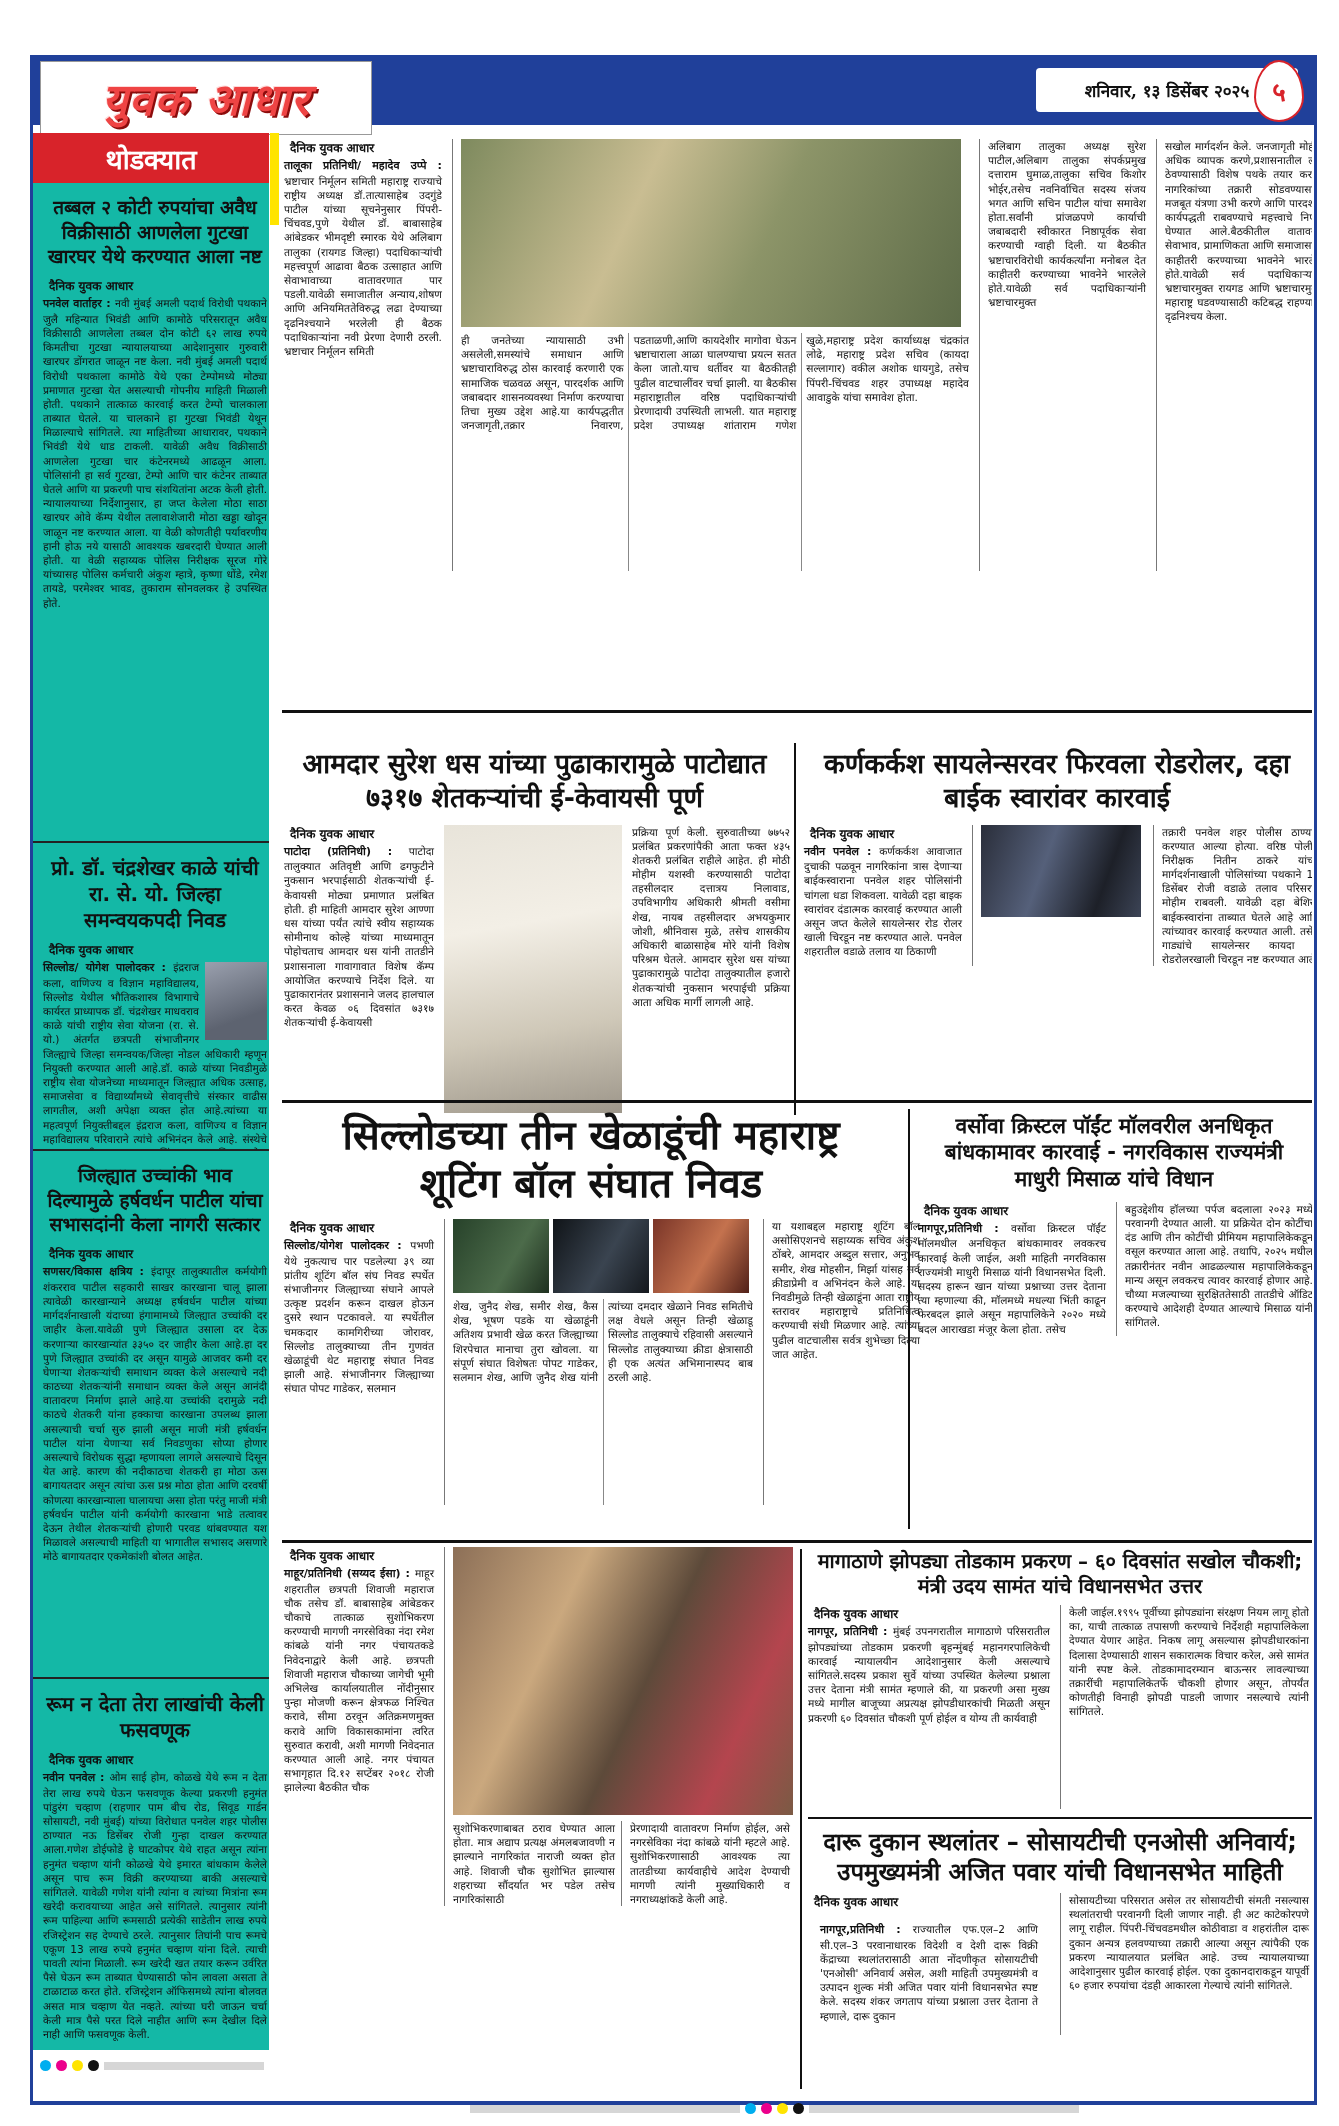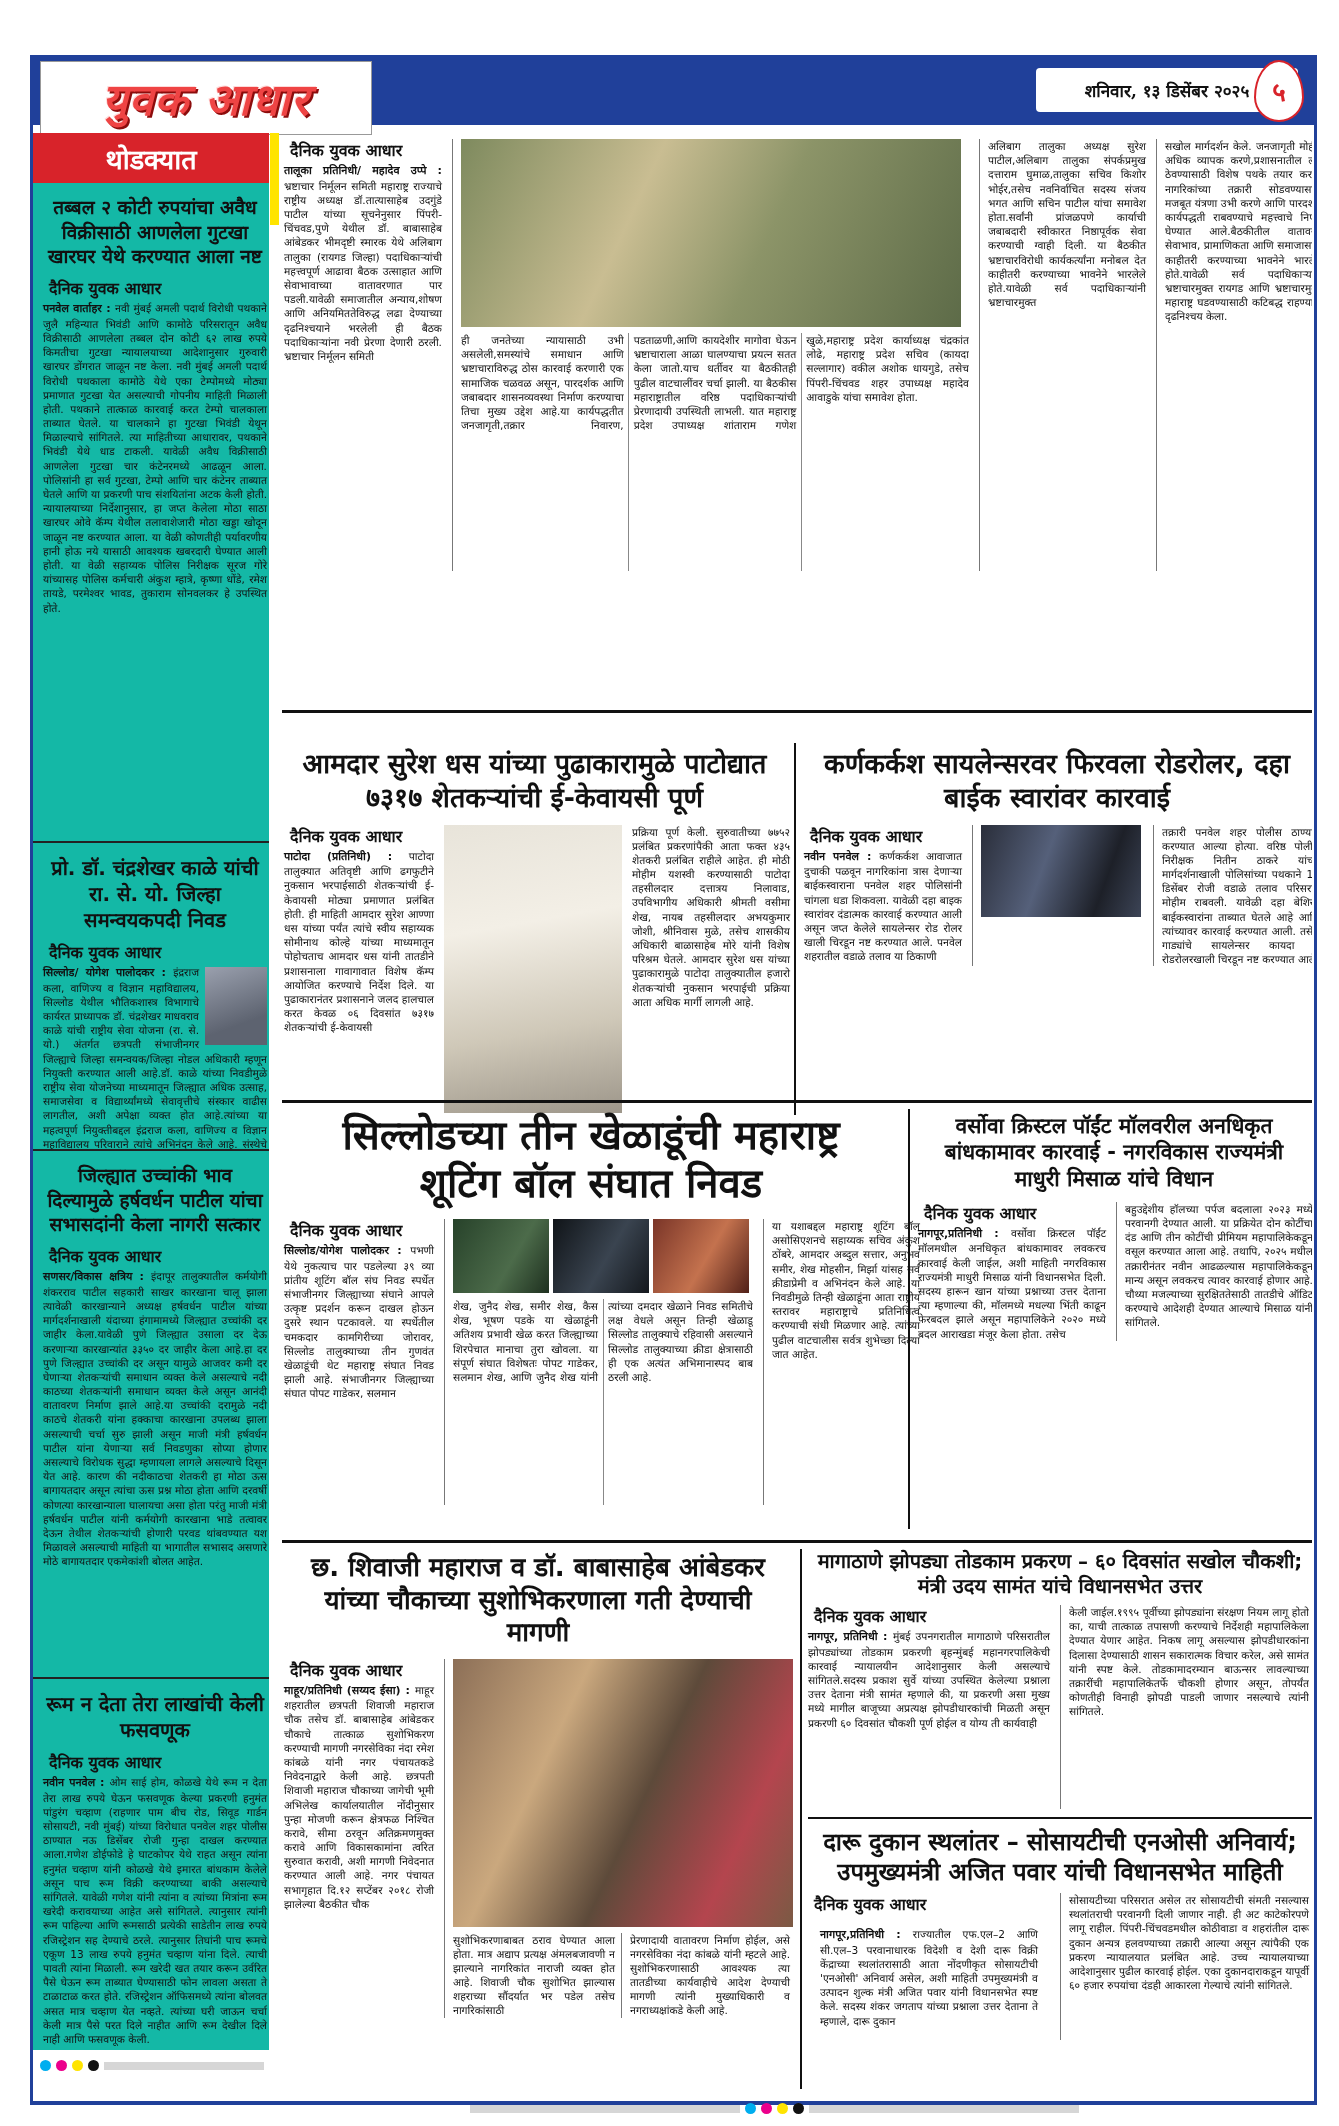--- a/index.html
+++ b/index.html
@@ -20,21 +20,21 @@
               border:2px solid #d8232a;border-radius:50% 50% 50% 50%/60% 60% 40% 40%;
               display:flex;align-items:center;justify-content:center;font-size:26px;font-weight:bold;color:#d8232a;}
   
   .sidebar{position:absolute;left:33px;top:133px;width:236px;height:1917px;background:#14b8a6;}
   .shorthead{position:relative;height:50px;background:#d8232a;display:flex;align-items:center;justify-content:center;}
   .shorthead .t{color:#fff;font-size:27px;font-weight:bold;}
   .ystripe{position:absolute;right:-10px;top:0;width:9px;height:92px;background:#ffe400;}
   .sart{padding:10px 2px 6px 10px;overflow:hidden;box-sizing:border-box;}
   .sart + .sart{border-top:2px solid #222;}
   .shl{font-weight:bold;text-align:center;line-height:1.3;margin:2px 0 8px 0;}
-  .byline{font-weight:bold;font-size:16px;margin:0 0 2px 6px;}
+  .byline{font-weight:bold;font-size:12px;margin:0 0 2px 6px;}
   .bodytext{font-size:10.6px;line-height:1.34;text-align:justify;}
   .bodytext b{font-size:11px;}
   
   .main{position:absolute;left:282px;top:133px;width:1030px;height:1965px;}
   .leadhl{font-size:43px;font-weight:bold;text-align:center;line-height:1.22;letter-spacing:-0.5px;}
   .hrule{position:absolute;left:0;width:100%;border-top:3px solid #111;}
   .row{position:absolute;left:0;width:1030px;overflow:hidden;}
   .cols{display:flex;gap:10px;}
   .col{flex:0 0 auto;}
   .vsep{border-left:1px solid #777;}
@@ -187,21 +187,20 @@
           <div class="col vsep" style="width:188px;padding-left:8px;">
             <p class="bodytext" style="margin:0;">बहुउद्देशीय हॉलच्या पर्पज बदलाला २०२३ मध्ये परवानगी देण्यात आली. या प्रक्रियेत दोन कोटींचा दंड आणि तीन कोटींची प्रीमियम महापालिकेकडून वसूल करण्यात आला आहे. तथापि, २०२५ मधील तक्रारीनंतर नवीन आढळल्यास महापालिकेकडून मान्य असून लवकरच त्यावर कारवाई होणार आहे. चौथ्या मजल्याच्या सुरक्षिततेसाठी तातडीचे ऑडिट करण्याचे आदेशही देण्यात आल्याचे मिसाळ यांनी सांगितले.</p>
           </div>
         </div>
       </div>
     </div>
     <div class="hrule" style="top:1407px;"></div>
 
     <div class="row" style="top:1412px;height:550px;">
       <div style="position:absolute;left:0;top:0;width:512px;height:550px;">
-        <div class="hl2" style="font-size:26px;padding:6px 8px 8px 8px;">छ. शिवाजी महाराज व डॉ. बाबासाहेब आंबेडकर यांच्या चौकाच्या सुशोभिकरणाला गती देण्याची मागणी</div>
         <div class="cols" style="padding:2px 2px 0 2px;">
           <div class="col" style="width:150px;">
             <div class="byline">दैनिक युवक आधार</div>
             <p class="bodytext" style="margin:0;"><b>माहूर/प्रतिनिधी (सय्यद ईसा) : </b><span>माहूर शहरातील छत्रपती शिवाजी महाराज चौक तसेच डॉ. बाबासाहेब आंबेडकर चौकाचे तात्काळ सुशोभिकरण करण्याची मागणी नगरसेविका नंदा रमेश कांबळे यांनी नगर पंचायतकडे निवेदनाद्वारे केली आहे. छत्रपती शिवाजी महाराज चौकाच्या जागेची भूमी अभिलेख कार्यालयातील नोंदीनुसार पुन्हा मोजणी करून क्षेत्रफळ निश्चित करावे, सीमा ठरवून अतिक्रमणमुक्त करावे आणि विकासकामांना त्वरित सुरुवात करावी, अशी मागणी निवेदनात करण्यात आली आहे. नगर पंचायत सभागृहात दि.१२ सप्टेंबर २०१८ रोजी झालेल्या बैठकीत चौक</span></p>
           </div>
           <div class="col vsep" style="width:344px;padding-left:8px;">
             <div class="photo" style="width:340px;height:268px;background:linear-gradient(115deg,#8c6f57 0%,#caa87e 30%,#5d4a3a 55%,#b4454e 80%,#7b5a44 100%);"></div>
             <div style="display:flex;gap:6px;margin-top:6px;">
               <p class="bodytext" style="margin:0;width:162px;">सुशोभिकरणाबाबत ठराव घेण्यात आला होता. मात्र अद्याप प्रत्यक्ष अंमलबजावणी न झाल्याने नागरिकांत नाराजी व्यक्त होत आहे. शिवाजी चौक सुशोभित झाल्यास शहराच्या सौंदर्यात भर पडेल तसेच नागरिकांसाठी</p>
               <p class="bodytext vsep" style="margin:0;width:160px;padding-left:8px;">प्रेरणादायी वातावरण निर्माण होईल, असे नगरसेविका नंदा कांबळे यांनी म्हटले आहे. सुशोभिकरणासाठी आवश्यक त्या तातडीच्या कार्यवाहीचे आदेश देण्याची मागणी त्यांनी मुख्याधिकारी व नगराध्यक्षांकडे केली आहे.</p>

